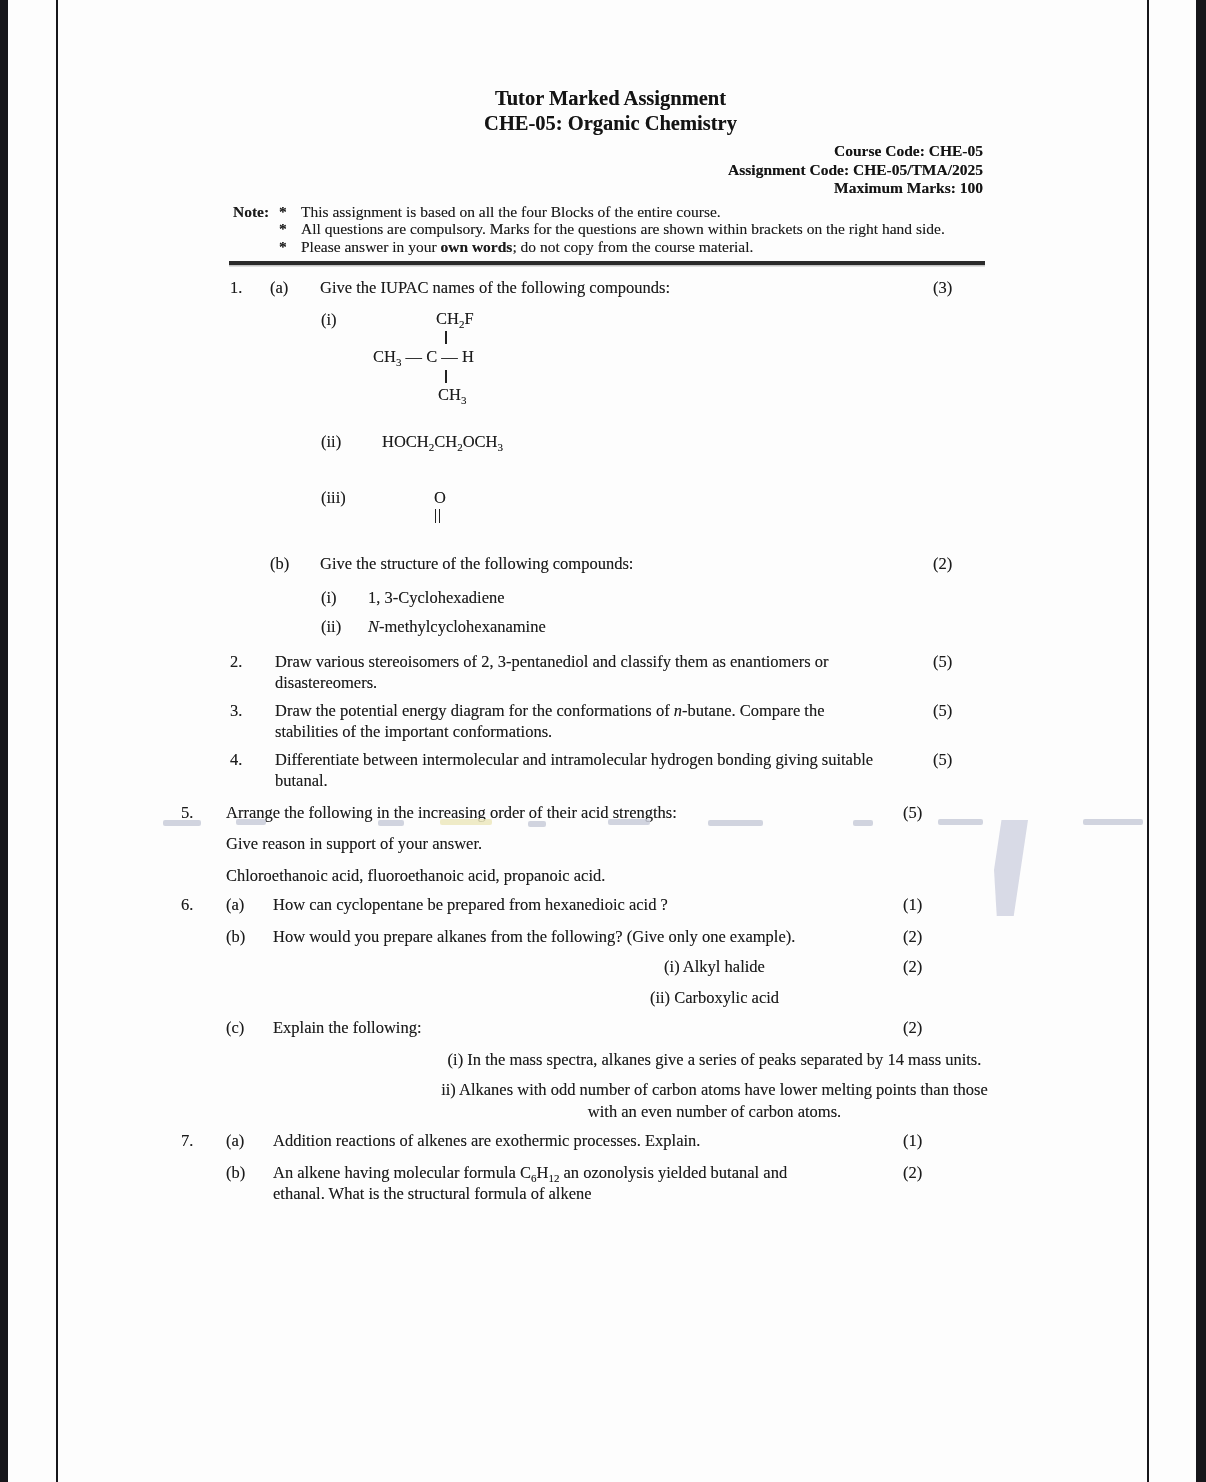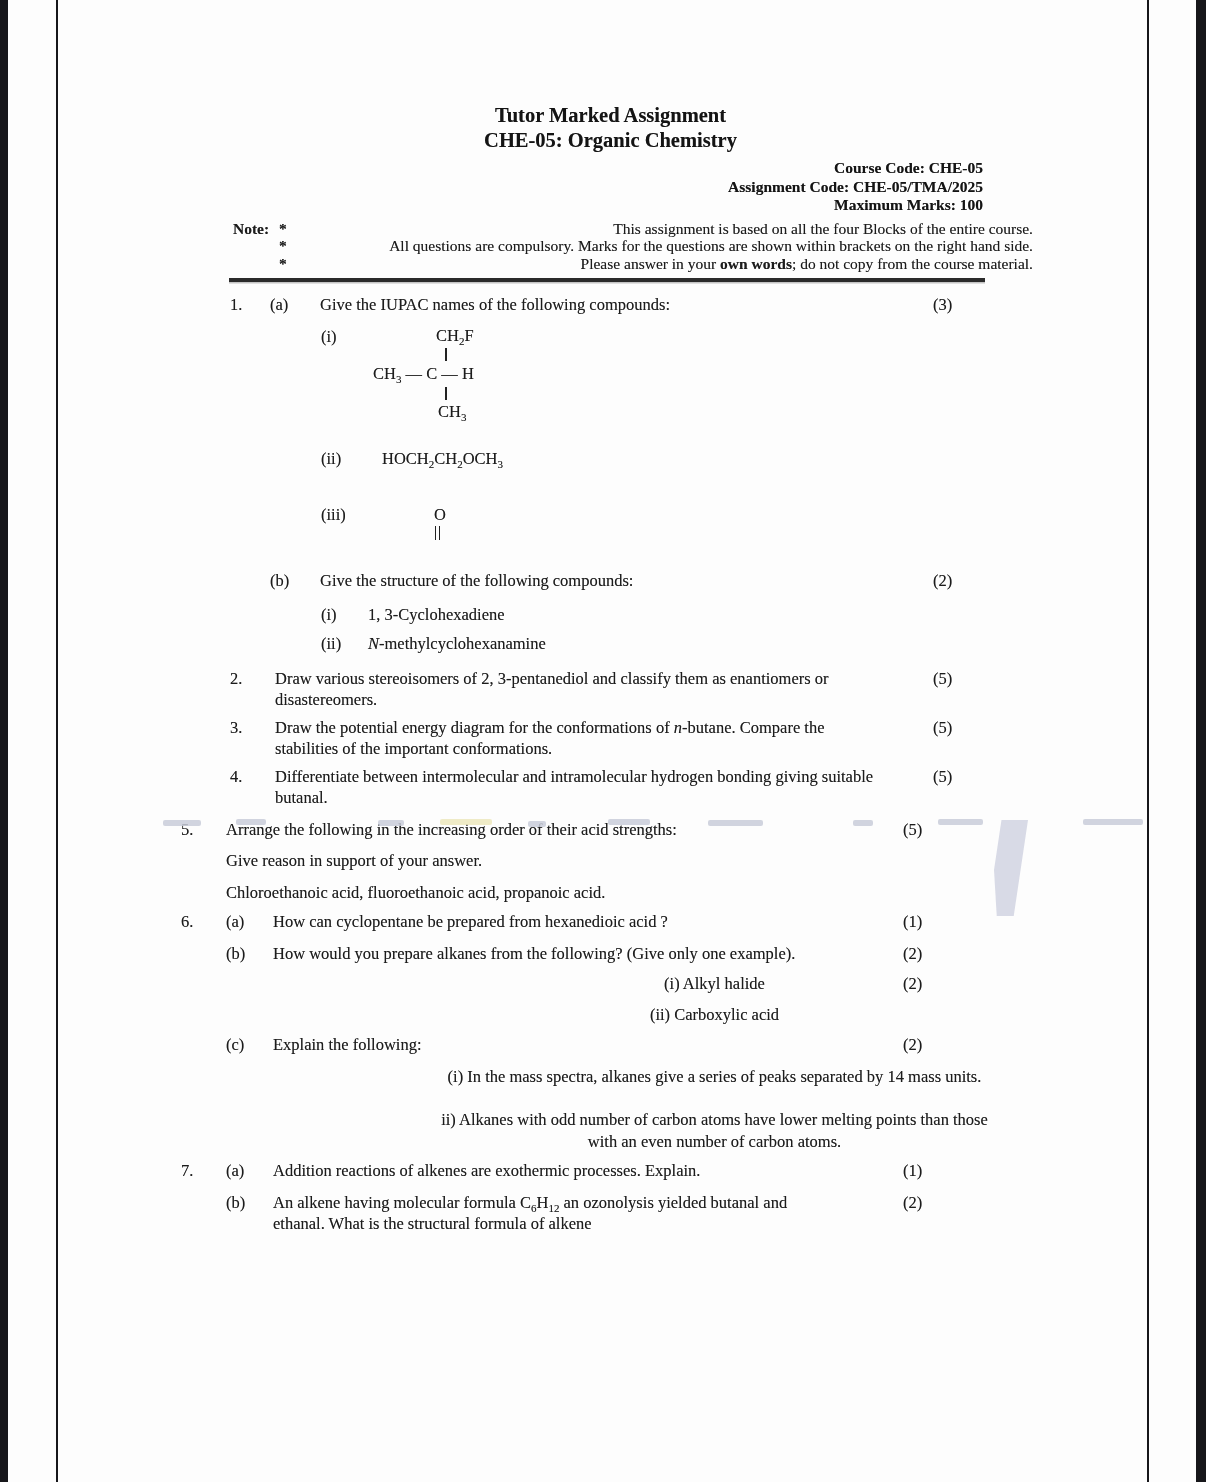--- a/index.html
+++ b/index.html
@@ -9,28 +9,28 @@
     font-family:"Liberation Serif", serif;
   }
   .page{position:absolute;left:8px;top:0;width:1188px;height:1482px;background:#fdfdfd;}
   .vline{position:absolute;top:0;width:2px;height:1482px;background:#17171b;}
   .vline.left{left:56px;}
   .vline.right{left:1147px;}
 
   .doc{position:absolute;left:57px;top:0;width:1091px;height:1482px;color:#1c1c1c;font-size:16.5px;
        text-shadow:0 0 .6px rgba(20,20,20,.45);}
 
-  .title{ text-align:center;padding-top:103px;font-weight:bold;font-size:20.5px;line-height:25px;color:#141414;}
+  .title{ text-align:center;padding-top:59px;font-weight:bold;font-size:20.5px;line-height:25px;color:#141414;margin-top:27px;}
   .meta{ text-align:right;padding-right:173px;font-weight:bold;font-size:15.5px;line-height:18.5px;margin-top:6px;color:#141414;}
 
   .note{margin:5px 0 0 168px;font-size:15.5px;line-height:17.5px;width:800px;}
   .note-row{display:flex;}
   .note-label{width:46px;font-weight:bold;flex-shrink:0;}
   .note-bullet{width:22px;font-weight:bold;flex-shrink:0;}
-  .note-text{flex:1;white-space:nowrap;text-align:right;}
+  .note-text{flex:1;white-space:nowrap;}
 
   .rule{margin:6px 0 0 164px;width:756px;height:3.5px;background:#2b2b2b;box-shadow:0 1.5px 0 rgba(110,110,110,.4);}
 
   .q{position:relative;margin-left:165px;line-height:21.5px;}
   .q .flex{display:flex;align-items:flex-start;}
   .col-n{width:40px;flex-shrink:0;}
   .col-n2{width:45px;flex-shrink:0;}
   .col-s{width:50px;flex-shrink:0;}
   .col-t{max-width:600px;}
   .marks{position:absolute;top:0;left:703px;}
@@ -212,21 +212,21 @@
       <div class="flex">
         <span class="col-n2"></span>
         <span class="col-s">(c)</span>
         <span class="col-t">Explain the following:</span>
       </div>
       <span class="marks">(2)</span>
     </div>
     <div class="q p2 sub-ind" style="margin-top:10px;">
       <span>(i) In the mass spectra, alkanes give a series of peaks separated by 14 mass units.</span>
     </div>
-    <div class="q p2 sub-ind" style="margin-top:22px;">
+    <div class="q p2 sub-ind" style="margin-top:9px;">
       <span style="display:inline-block;max-width:560px;">ii) Alkanes with odd number of carbon atoms have lower melting points than those with an even number of carbon atoms.</span>
     </div>
 
     <div class="q p2" style="margin-top:8px;">
       <div class="flex">
         <span class="col-n2">7.</span>
         <span class="col-s">(a)</span>
         <span class="col-t">Addition reactions of alkenes are exothermic processes. Explain.</span>
       </div>
       <span class="marks">(1)</span>

